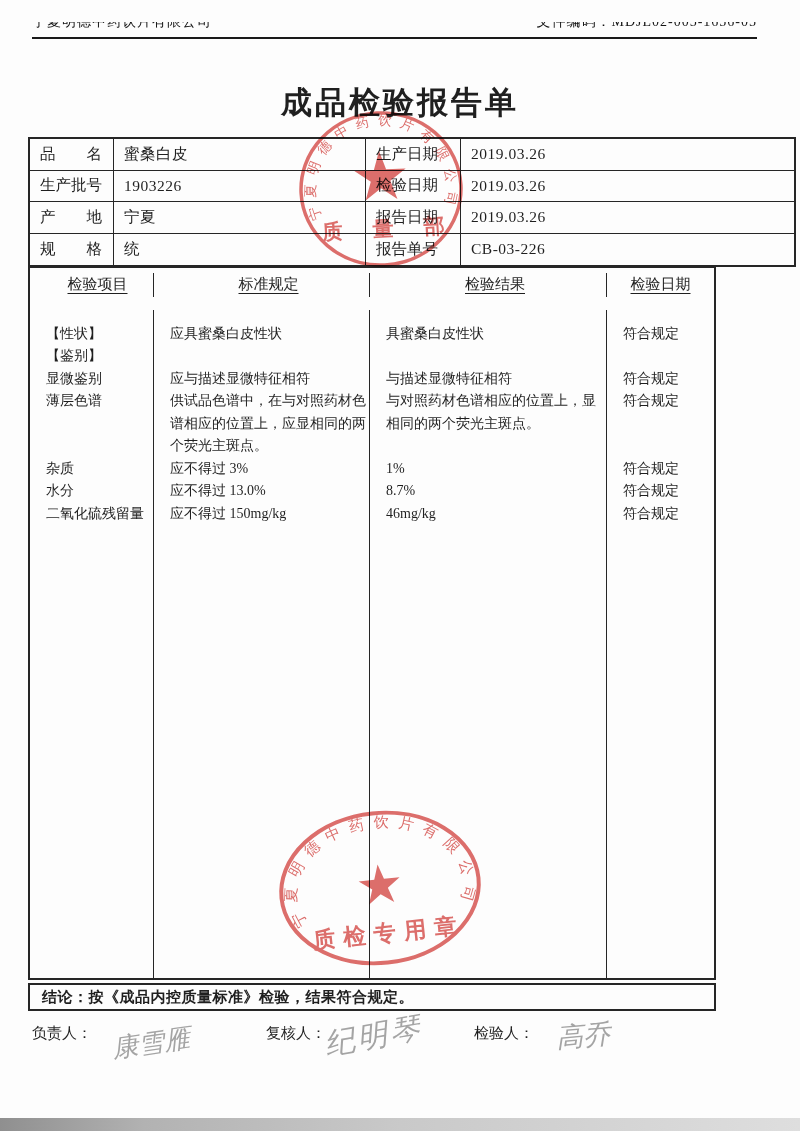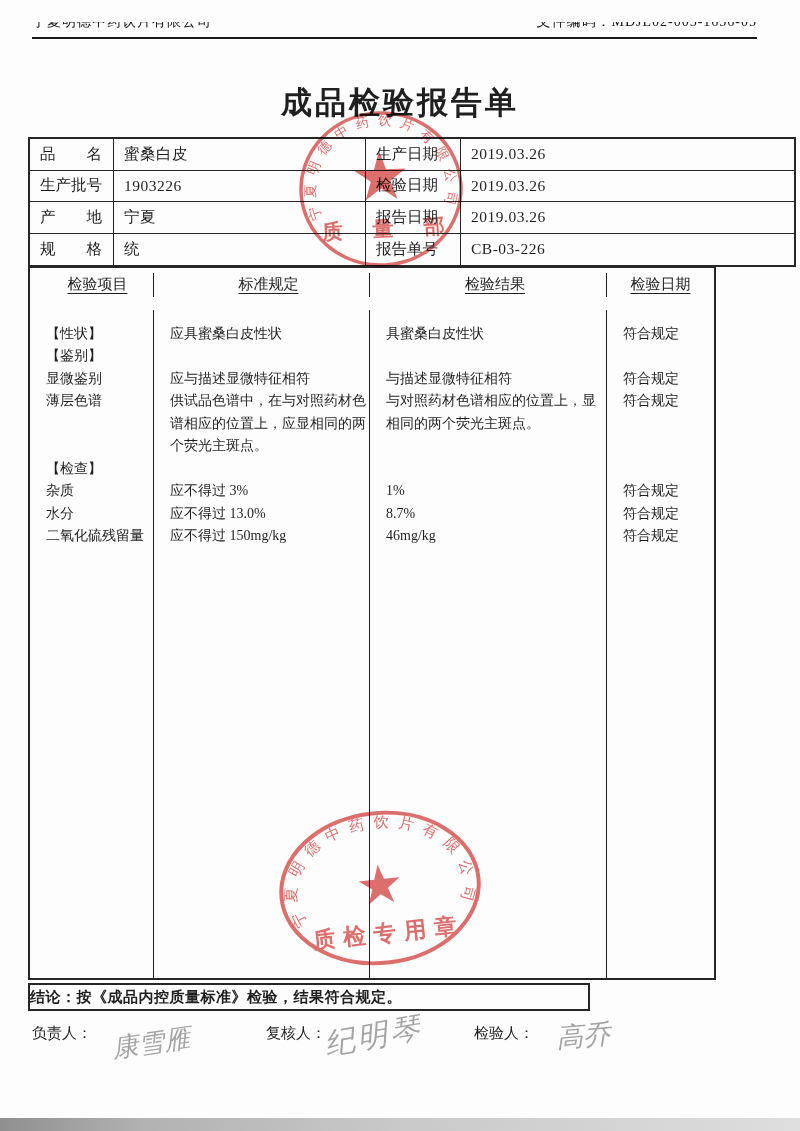--- a/index.html
+++ b/index.html
@@ -37,22 +37,22 @@
   .c1{width:124px;border-right:1.5px solid #262626;padding:0 4px 0 8px;}
   .c2{width:216px;border-right:1.5px solid #262626;padding:0 2px 0 10px;}
   .c3{width:237px;border-right:1.5px solid #262626;padding:0 2px 0 10px;}
   .c4{flex:1;padding:0 0 0 17px;}
   .insp-head{padding:5px 0 13px;}
   .insp-head>div{text-align:center;border-right-width:1.5px;}
   .insp-head .hd{text-decoration:underline;text-underline-offset:4px;font-size:15px;}
   .insp-row.first>div{padding-top:13px;}
 
   
-  .concl{position:absolute;left:28px;top:983px;width:562px;height:28px;border:2px solid #262626;
-         box-sizing:border-box;display:flex;align-items:center;padding-left:0;
+  .concl{position:absolute;left:28px;top:983px;width:688px;height:28px;border:2px solid #262626;
+         box-sizing:border-box;display:flex;align-items:center;padding-left:12px;
          font-size:15px;font-weight:700;letter-spacing:.5px;}
 
   
   .sig-row{position:absolute;left:28px;top:1016px;width:740px;height:70px;font-size:15px;}
   .sig-label{position:absolute;top:8px;white-space:nowrap;}
   .lab-owner{left:4px;} .lab-review{left:238px;} .lab-inspector{left:446px;}
   .sig-name{position:absolute;color:#8f8f8f;font-family:"DejaVu Sans",sans-serif;
             font-style:italic;opacity:.8;white-space:nowrap;}
   .sig-owner{left:84px;top:10px;font-size:26px;transform:rotate(-8deg);}
   .sig-review{left:296px;top:0px;font-size:30px;transform:rotate(-10deg);letter-spacing:3px;}
@@ -129,26 +129,20 @@
       <div class="c1">显微鉴别</div>
       <div class="c2">应与描述显微特征相符</div>
       <div class="c3">与描述显微特征相符</div>
       <div class="c4">符合规定</div>
     </div>
     <div class="insp-row">
       <div class="c1">薄层色谱</div>
       <div class="c2">供试品色谱中，在与对照药材色谱相应的位置上，应显相同的两个荧光主斑点。</div>
       <div class="c3">与对照药材色谱相应的位置上，显相同的两个荧光主斑点。</div>
       <div class="c4">符合规定</div>
-    </div>
-    <div class="insp-row">
-      <div class="c1">【检查】</div>
-      <div class="c2"></div>
-      <div class="c3"></div>
-      <div class="c4"></div>
     </div>
     <div class="insp-row">
       <div class="c1">杂质</div>
       <div class="c2">应不得过 3%</div>
       <div class="c3">1%</div>
       <div class="c4">符合规定</div>
     </div>
     <div class="insp-row">
       <div class="c1">水分</div>
       <div class="c2">应不得过 13.0%</div>

